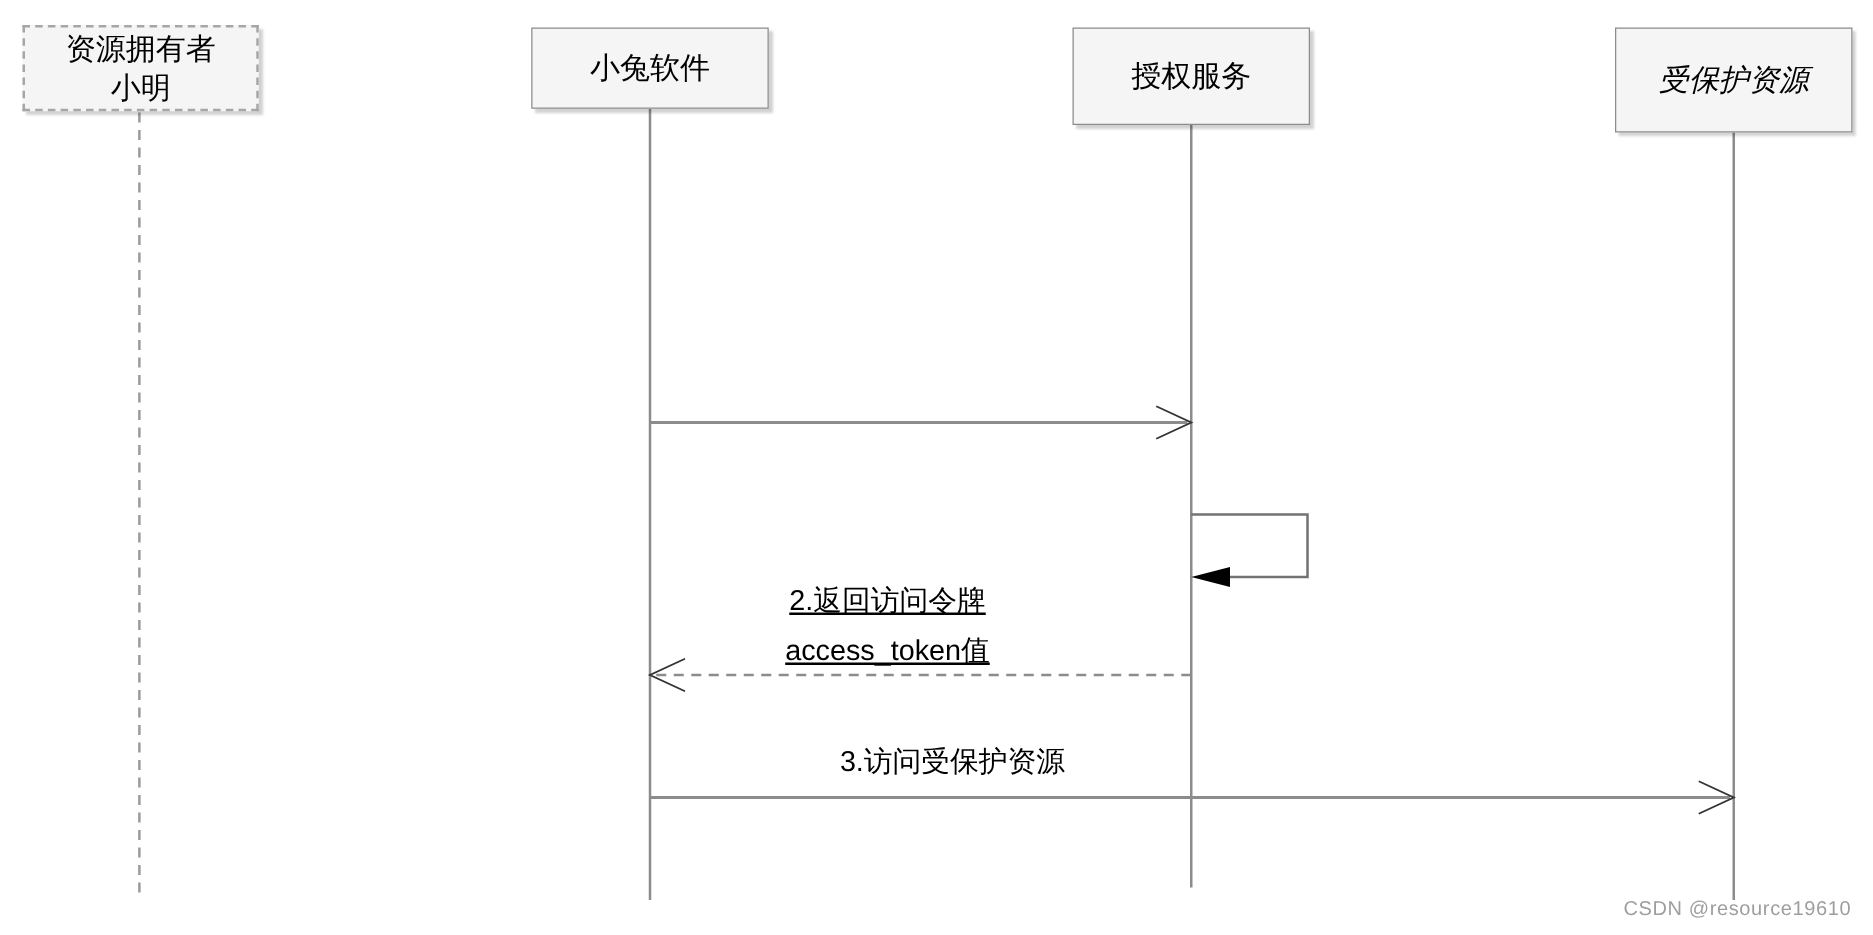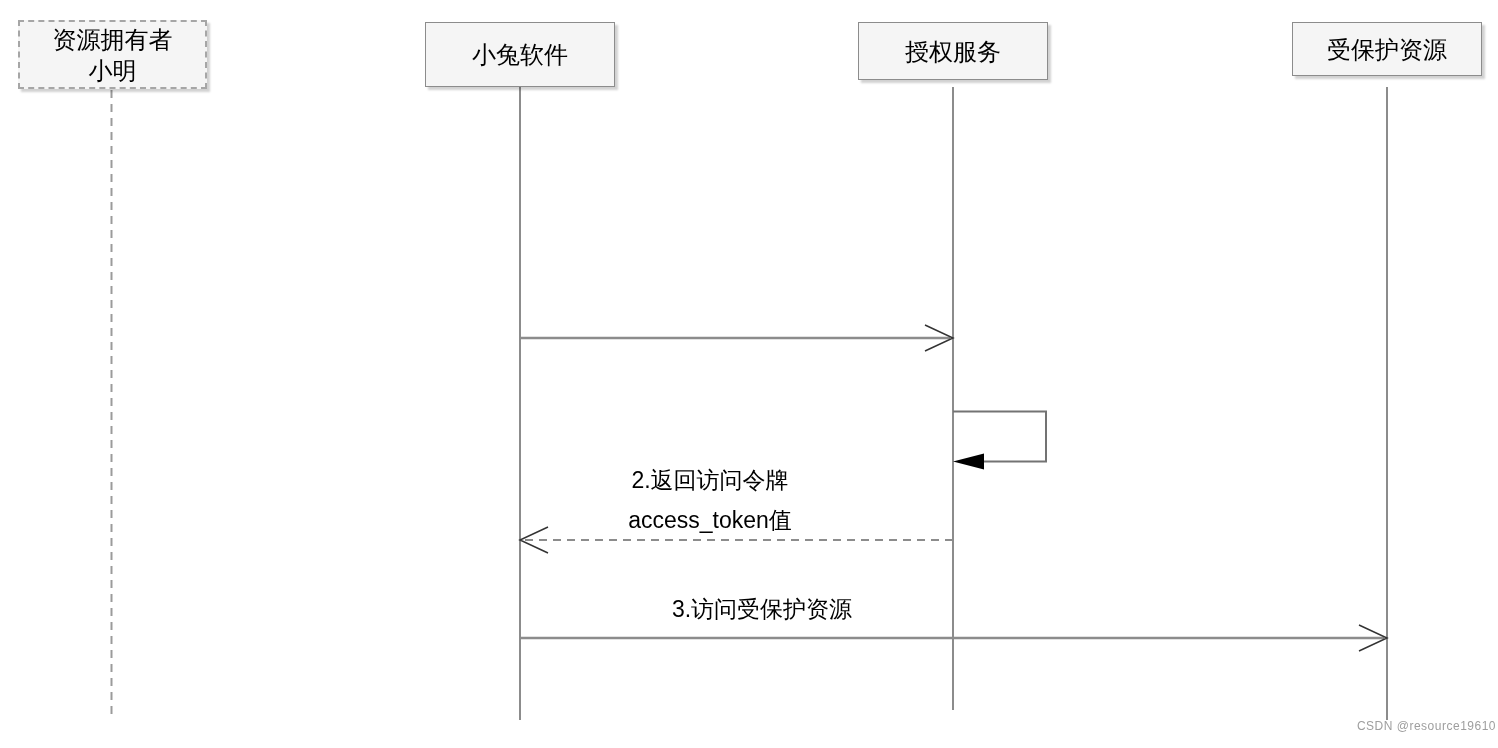--- a/index.html
+++ b/index.html
@@ -35,39 +35,39 @@
     font-size: 24px;
     line-height: 31px;
     color: #000000;
     white-space: pre-line;
   }
   .actor-box.dashed {
     border: 2px dashed #a6a6a6;
   }
   #actor-owner   { left: 18px;   top: 20px; width: 189px; height: 69px; }
   #actor-app     { left: 425px;  top: 22px; width: 190px; height: 65px; }
-  #actor-auth    { left: 858px;  top: 22px; width: 190px; height: 58px; }
-  #actor-res     { left: 1292px; top: 22px; width: 190px; height: 54px; }
+  #actor-auth    { left: 858px;  top: 22px; width: 190px; height: 78px; }
+  #actor-res     { left: 1292px; top: 22px; width: 190px; height: 84px; font-style: italic; }
   .msg-label {
     position: absolute;
     color: #000000;
     font-size: 23px;
     text-align: center;
     white-space: pre-line;
     line-height: 40px;
   }
   #msg1-label { left: 488px; top: 228px; width: 445px; }
   #selfloop-label { left: 963px; top: 366px; width: 320px; text-align: left; line-height: 28px; }
-  #msg2-label { left: 560px; top: 460px; width: 300px; }
+  #msg2-label { left: 560px; top: 460px; width: 300px; text-decoration: underline; }
   #msg3-label { left: 612px; top: 592px; width: 300px; line-height: 34px; }
   #watermark {
     position: absolute;
-    right: 2px;
+    right: 17px;
     top: 719px;
-    font-size: 12px;
+    font-size: 16px;
     color: #9e9e9e;
     letter-spacing: 0.5px;
   }
 </style>
 </head>
 <body>
 
 <div id="canvas">
 
   <svg id="wires" viewBox="0 0 1498 748" xmlns="http://www.w3.org/2000/svg">

